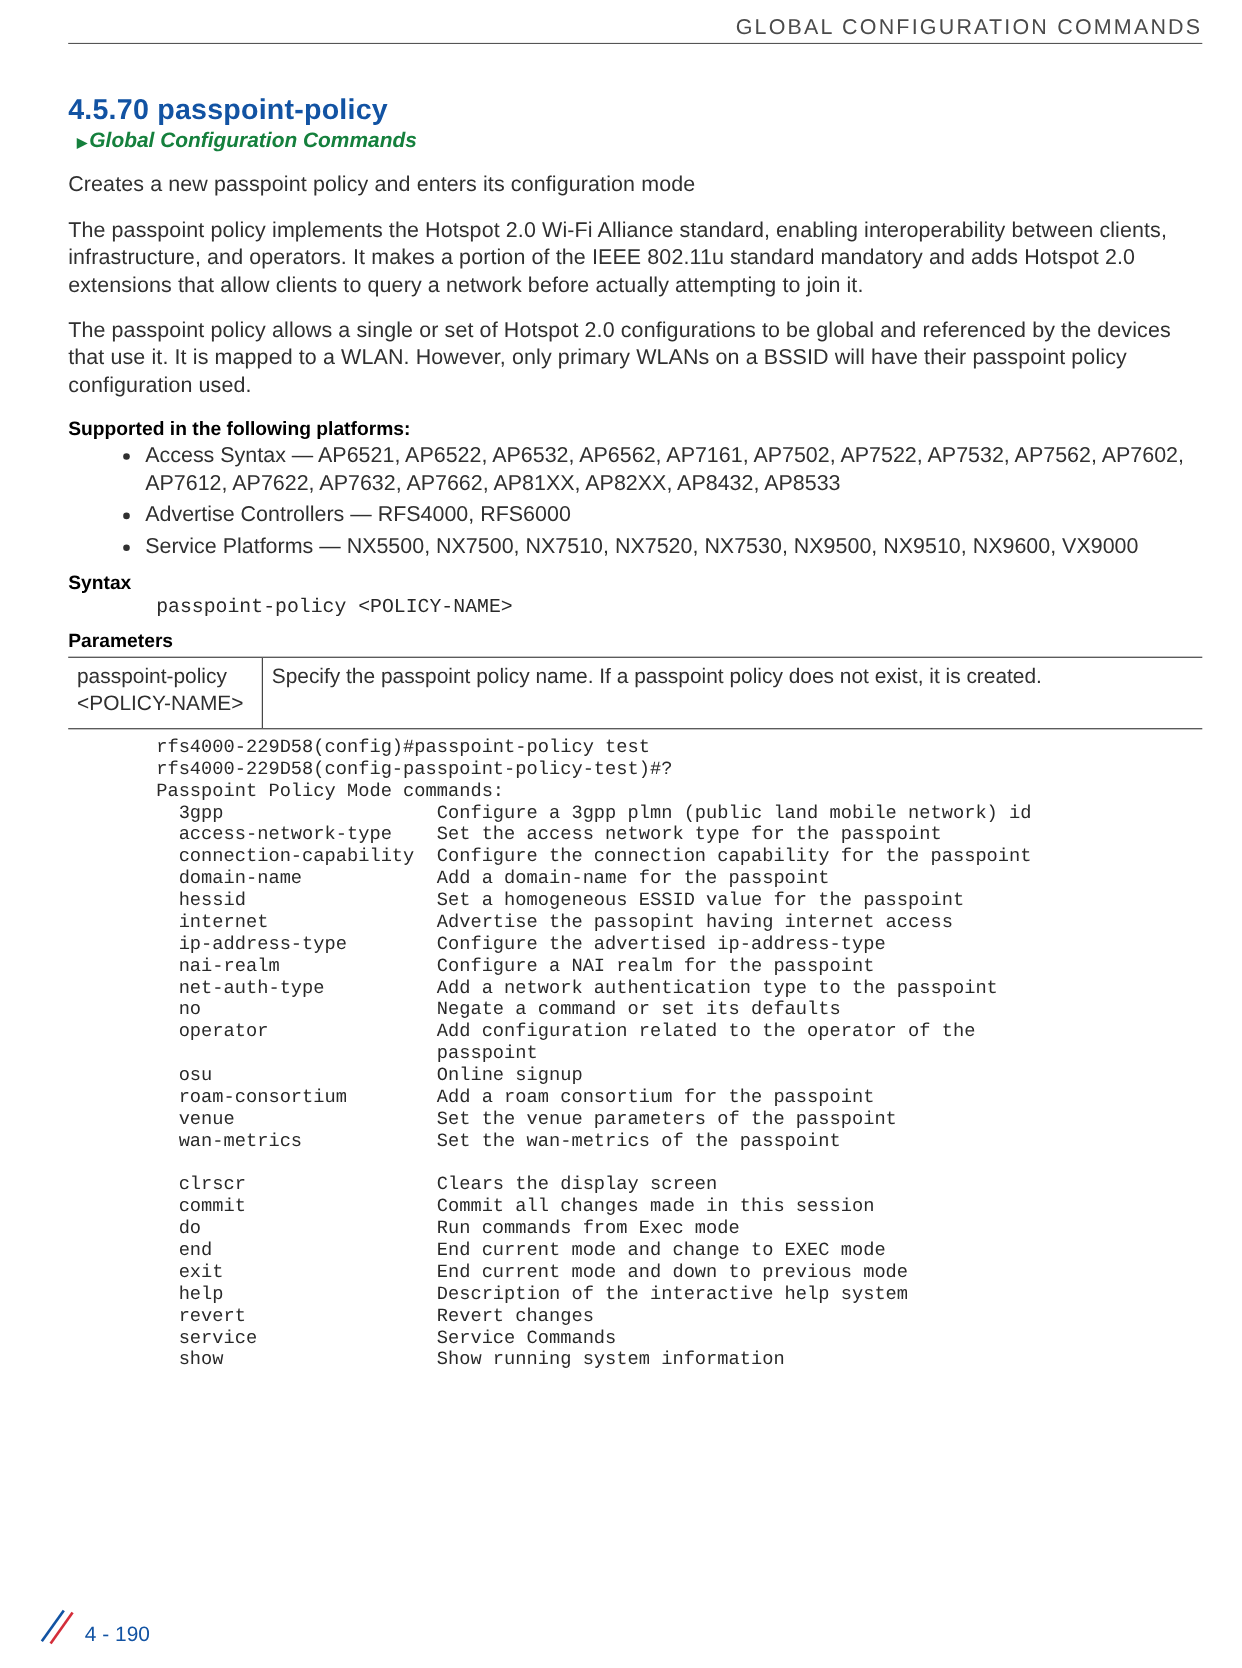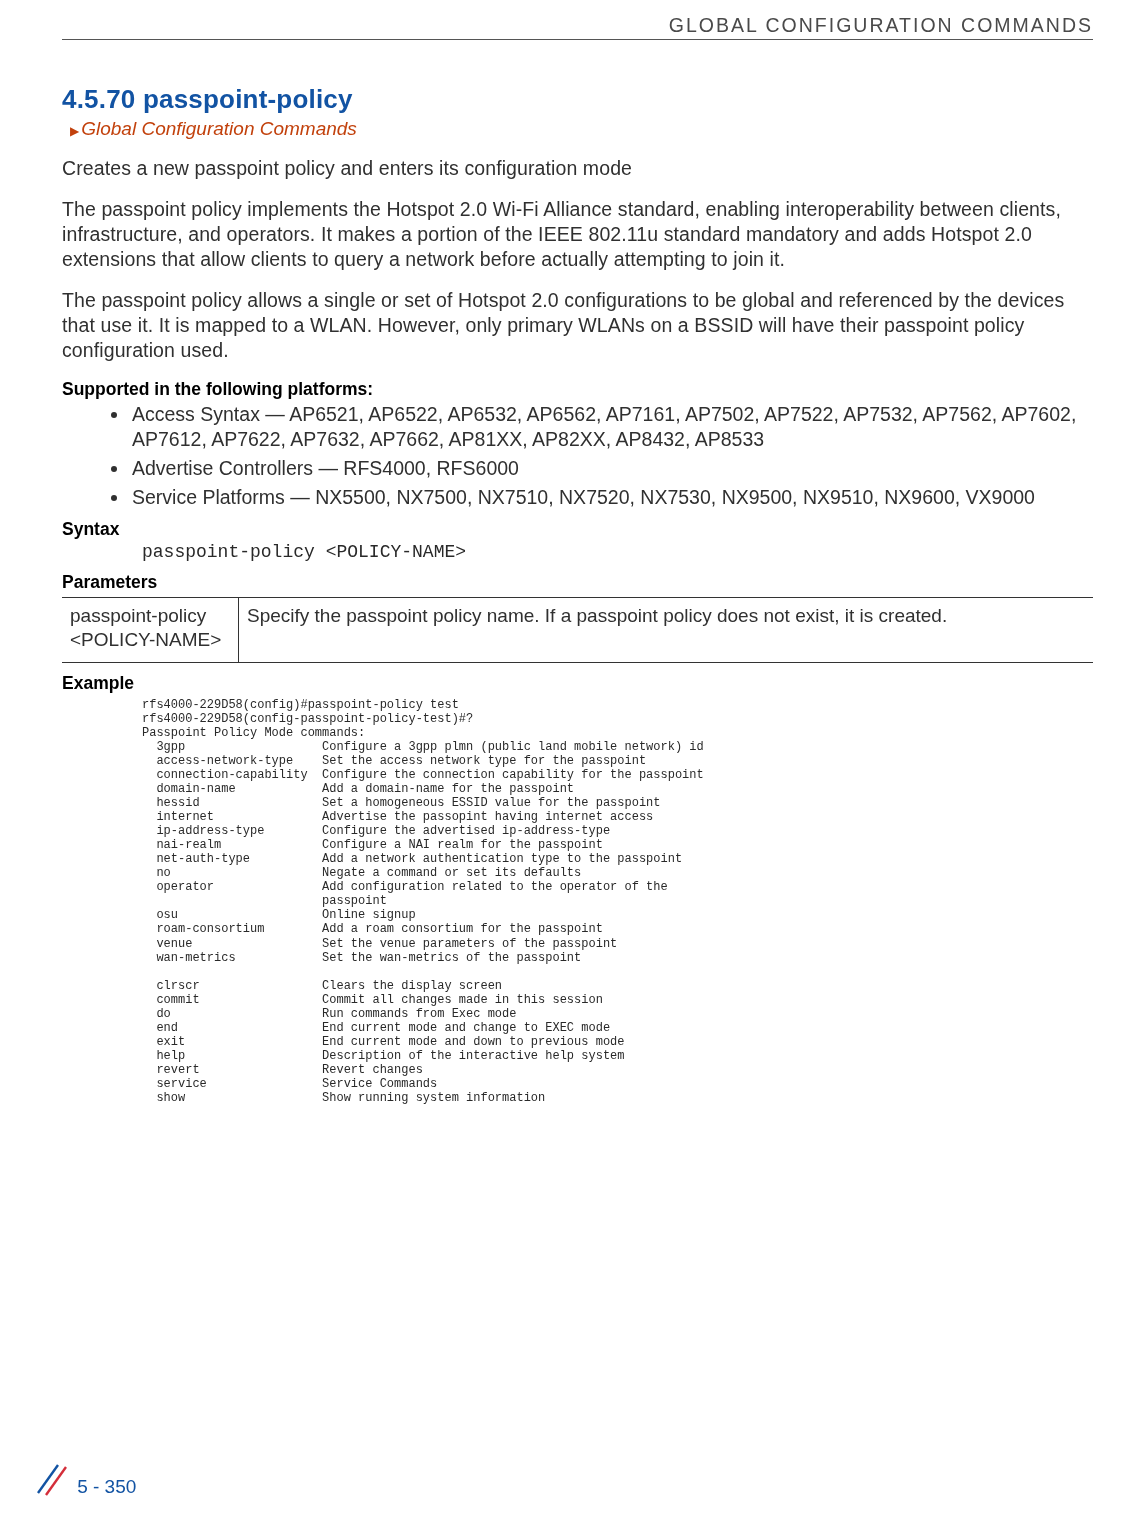--- a/index.html
+++ b/index.html
@@ -35,25 +35,25 @@
   }
   .section-title {
     color: #1253a3;
     font-size: 26px;
     font-weight: bold;
     margin: 0 0 3px 0;
     letter-spacing: 0.2px;
     font-stretch: condensed;
   }
   .breadcrumb {
-    color: #c2410c;
+    color: #15803d;
     font-style: italic;
     font-size: 19px;
     margin: 0 0 16px 8px;
-    font-weight: 400;
+    font-weight: 700;
     font-stretch: condensed;
   }
   .breadcrumb .arrow {
     font-style: normal;
     font-size: 12px;
     margin-right: 2px;
   }
   .body-text {
     font-size: 19.5px;
     line-height: 1.28;
@@ -116,21 +116,21 @@
   table.params td.key {
     width: 160px;
     line-height: 1.25;
   }
   table.params td.desc {
     border-left: 1.2px solid #333;
     line-height: 1.25;
   }
   pre.example {
     font-family: "Courier New", monospace;
-    font-size: 12px;
+    font-size: 17px;
     line-height: 1.17;
     margin: 4px 0 0 80px;
     white-space: pre;
     color: #292929;
   }
   .footer {
     position: absolute;
     bottom: 18px;
     left: 32px;
     right: 36px;
@@ -182,21 +182,20 @@
 
   <table class="params">
     <tbody>
         <tr>
       <td class="key">passpoint-policy &lt;POLICY-NAME&gt;</td>
       <td class="desc">Specify the passpoint policy name. If a passpoint policy does not exist, it is created.</td>
     </tr>
   </tbody>
     </table>
 
-  <div class="subhead">Example</div>
   <pre class="example">rfs4000-229D58(config)#passpoint-policy test
 rfs4000-229D58(config-passpoint-policy-test)#?
 Passpoint Policy Mode commands:
   3gpp                   Configure a 3gpp plmn (public land mobile network) id
   access-network-type    Set the access network type for the passpoint
   connection-capability  Configure the connection capability for the passpoint
   domain-name            Add a domain-name for the passpoint
   hessid                 Set a homogeneous ESSID value for the passpoint
   internet               Advertise the passopint having internet access
   ip-address-type        Configure the advertised ip-address-type
@@ -222,15 +221,15 @@
 </div>
 
 <div class="footer">
   <span>
     <span class="slash">
       <svg width="40" height="34" viewBox="0 0 40 34">
         <line x1="6" y1="30" x2="26" y2="2" stroke="#1253a3" stroke-width="2.4"></line>
         <line x1="14" y1="32" x2="34" y2="4" stroke="#d42e3a" stroke-width="2.4"></line>
       </svg>
     </span>
-    <span class="pagenum">5 - 350</span>
+    <span class="pagenum">4 - 190</span>
   </span>
 </div>
 
 </body></html>

